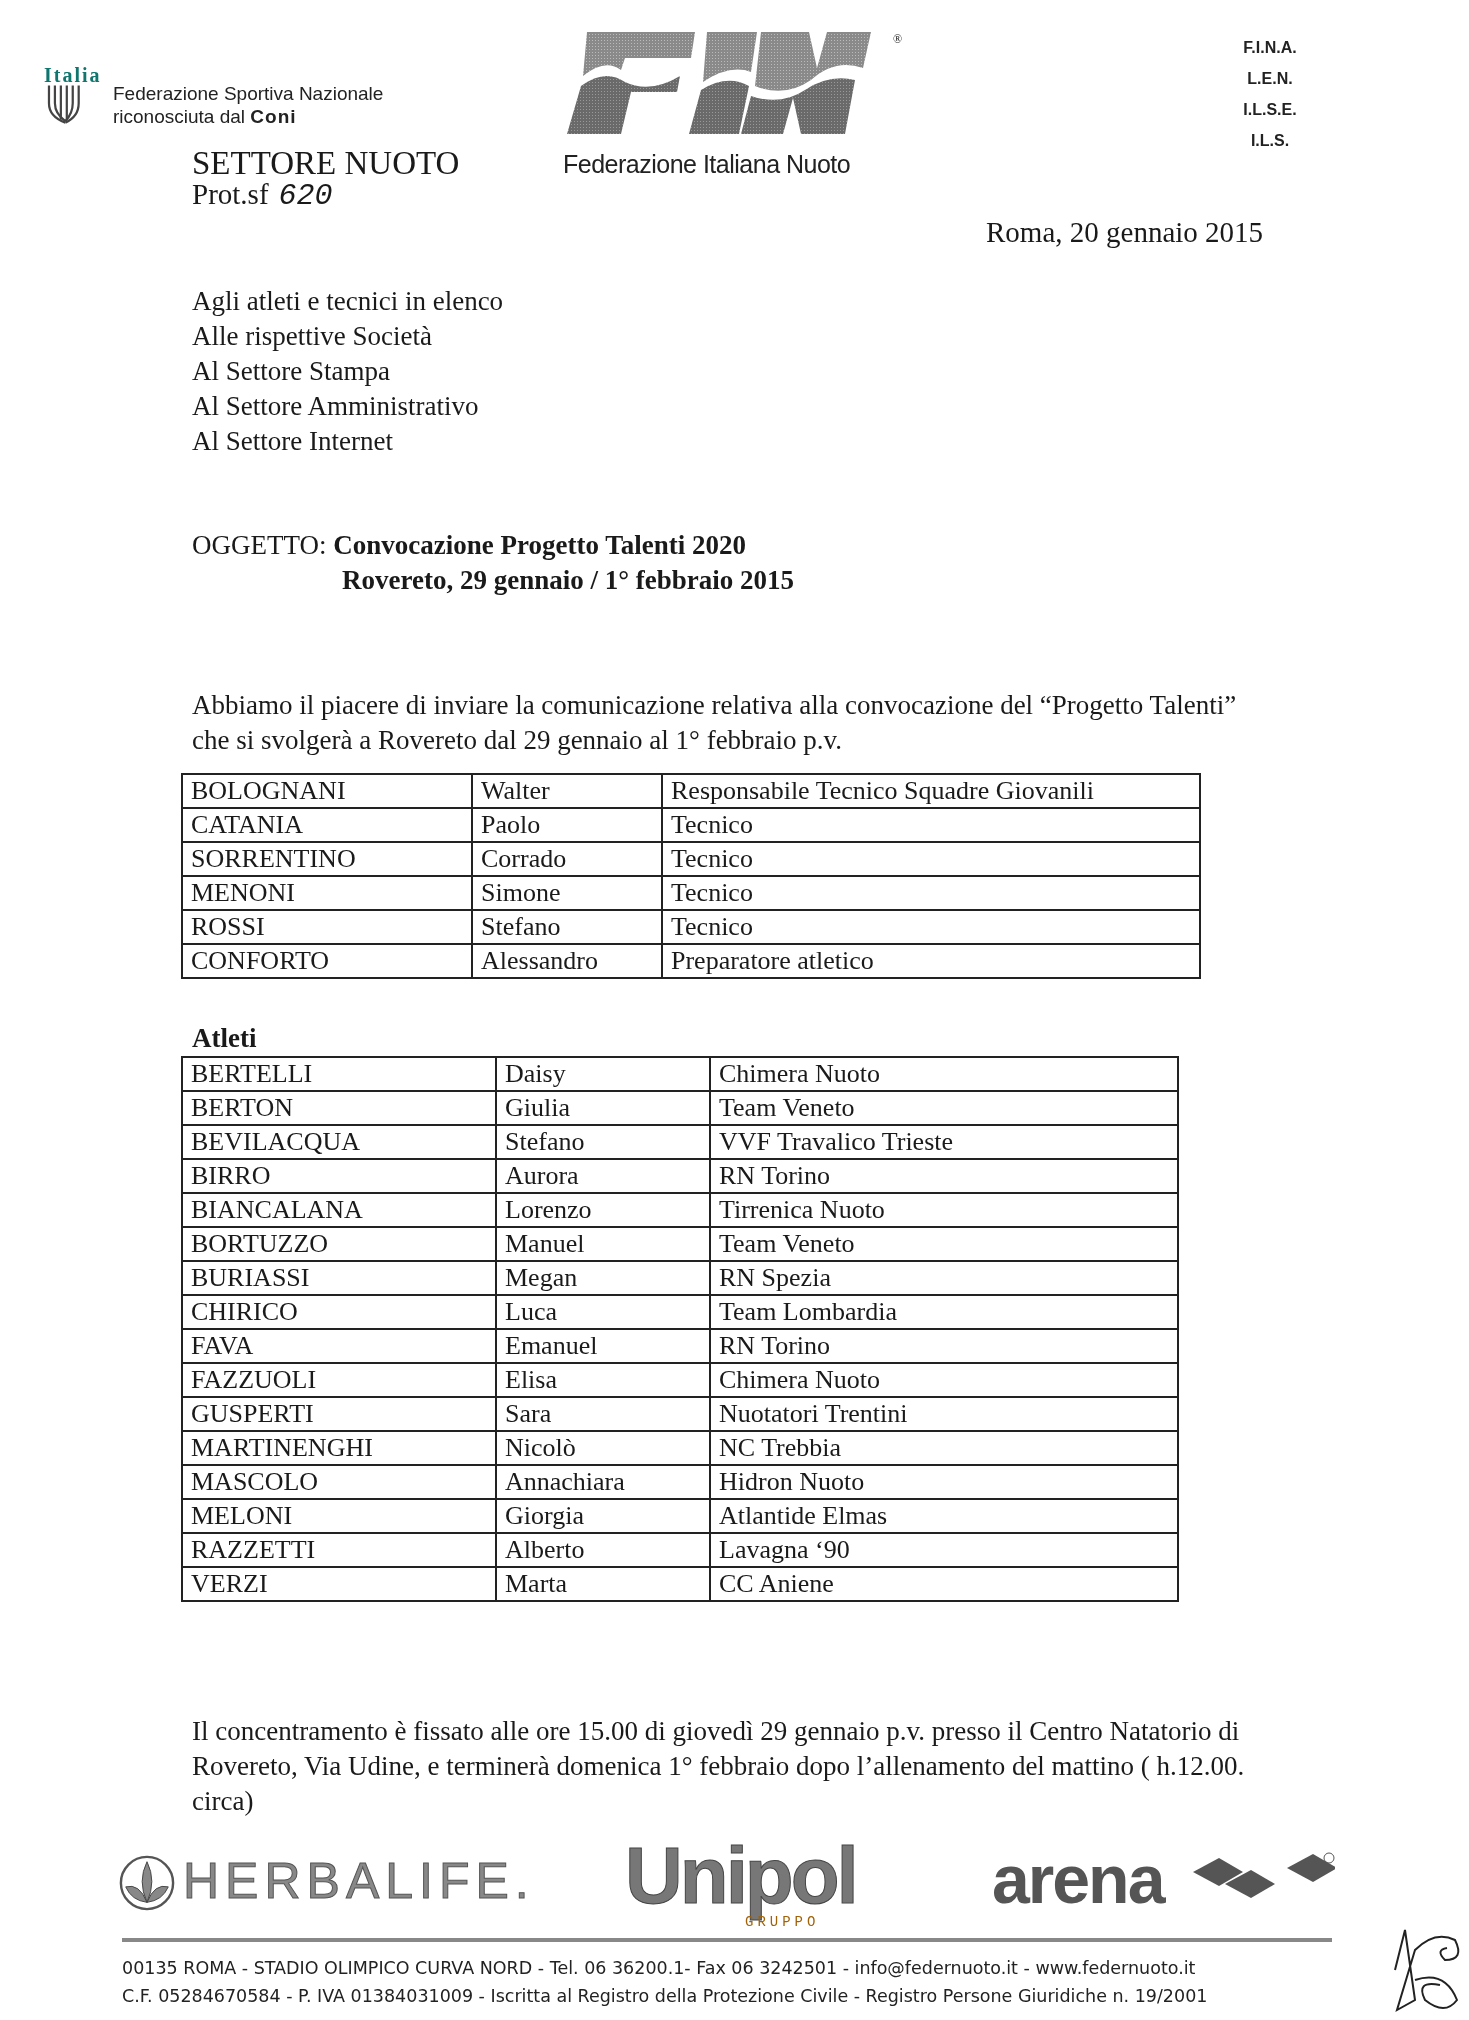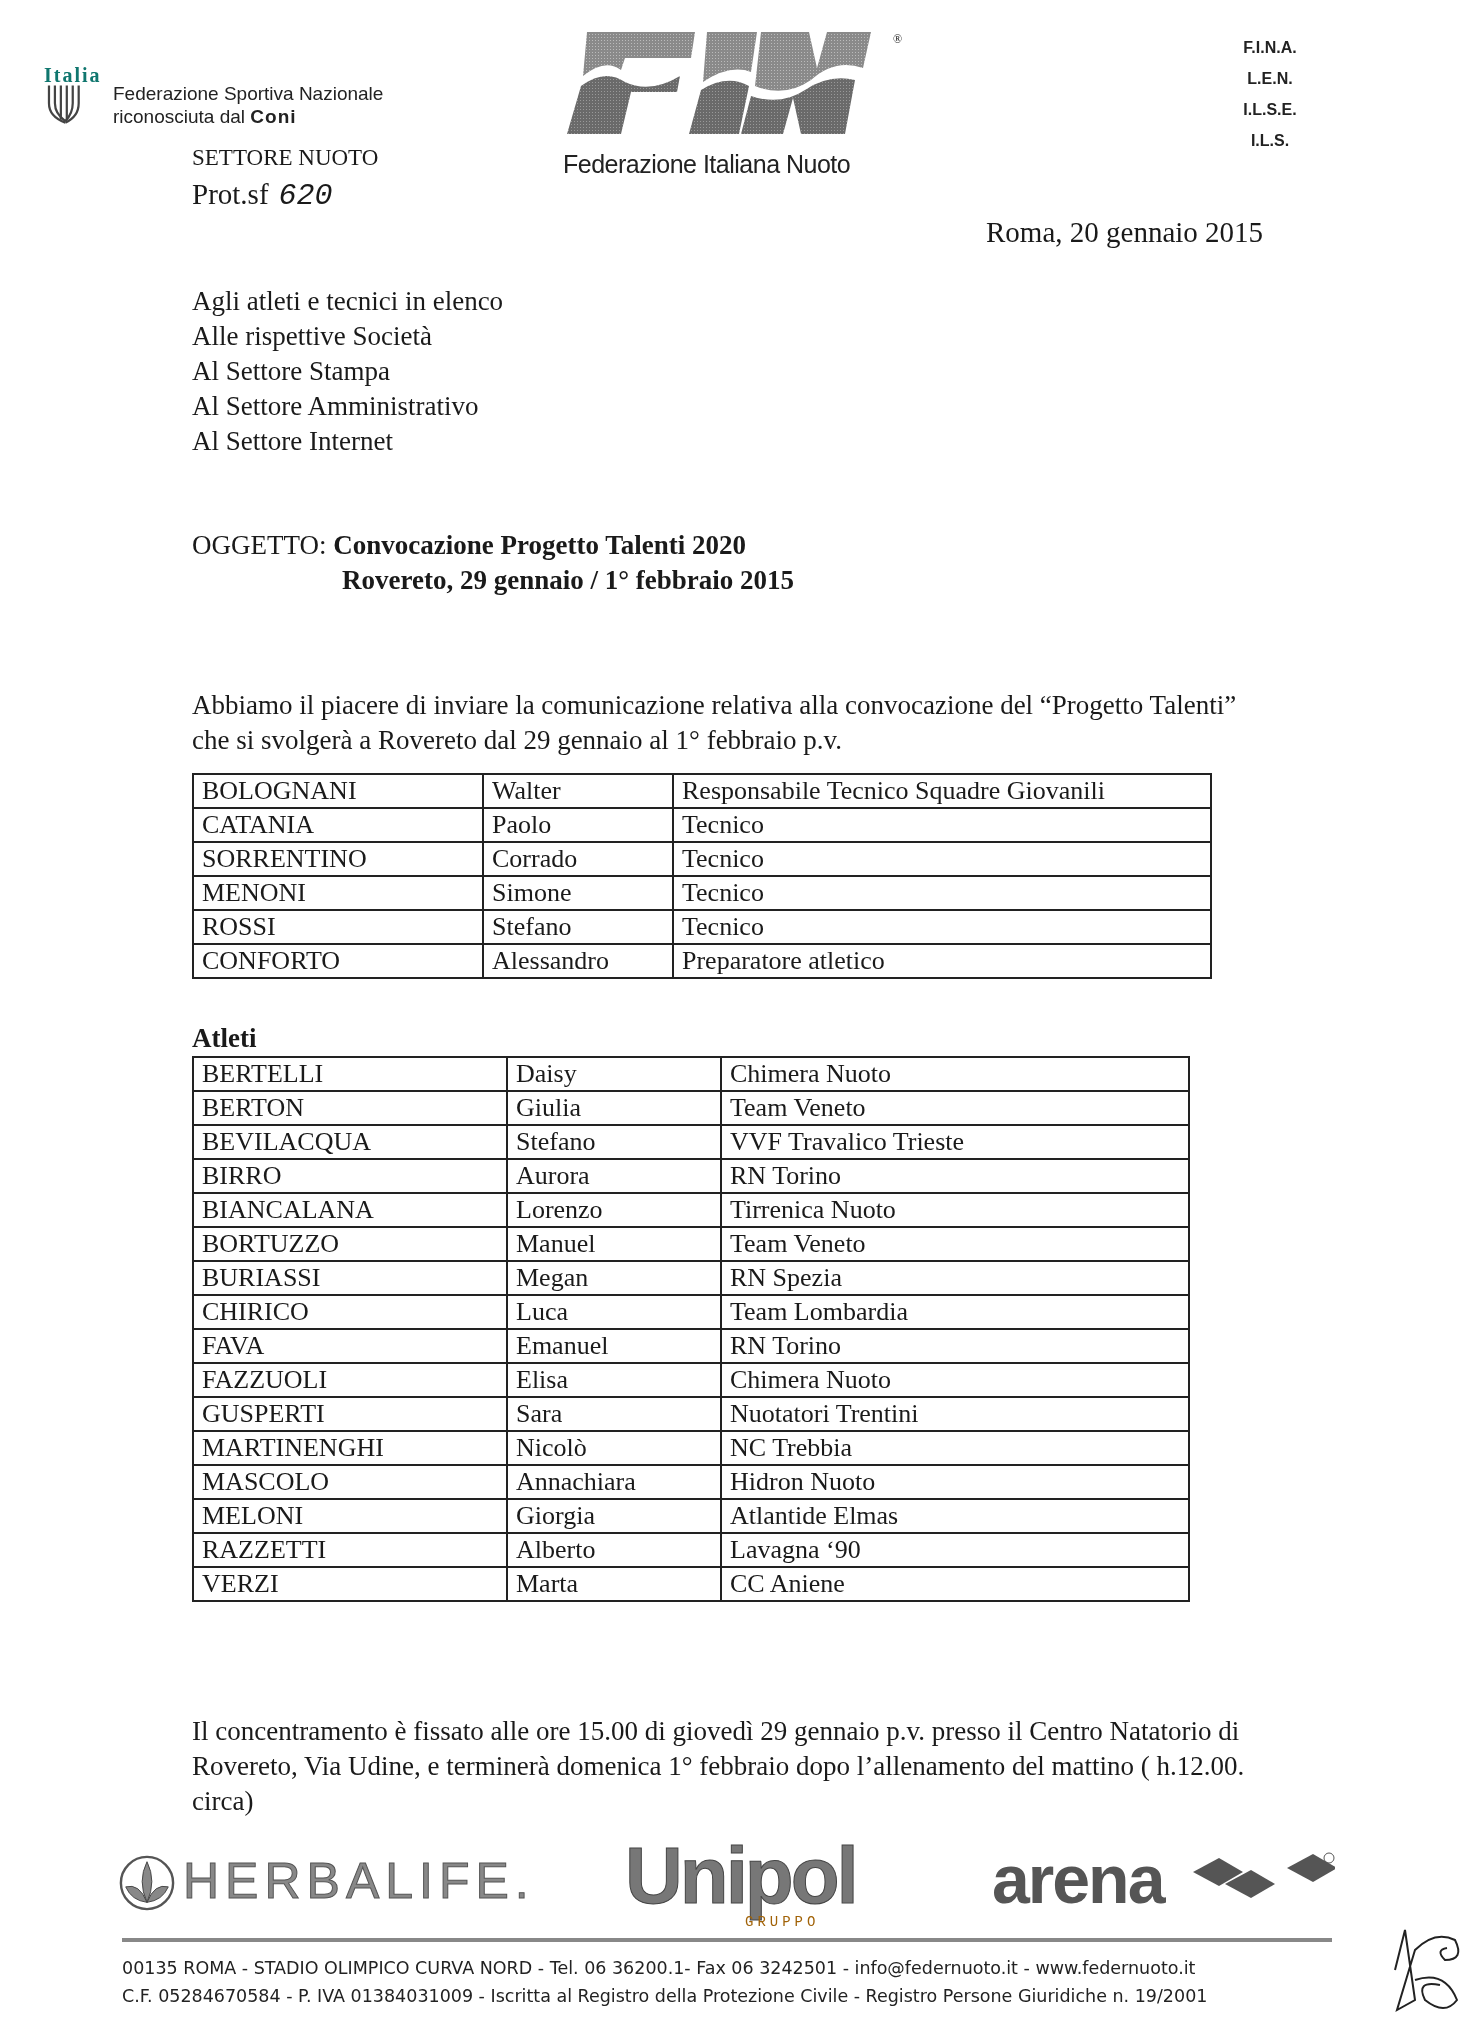--- a/index.html
+++ b/index.html
@@ -6,21 +6,21 @@
   body { width:1469px; height:2020px; position:relative; overflow:hidden; color:#1a1a1a; font-family:"Liberation Serif", serif; }
   .abs { position:absolute; }
   .sans { font-family:"Liberation Sans", sans-serif; }
 
   
   #coni-logo { left:44px; top:66px; width:70px; height:70px; }
   #coni-italia { left:44px; top:64px; font-size:20px; letter-spacing:2px; font-weight:bold; color:#0f766e; }
   #coni-line1 { left:113px; top:83px; font-size:19px; color:#222; }
   #coni-line2 { left:113px; top:106px; font-size:19px; color:#222; }
   #coni-line2 b { font-weight:bold; letter-spacing:1px; }
-  #settore { left:192px; top:145px; font-size:23px; }
+  #settore { left:192px; top:145px; font-size:33px; }
   #prot { left:192px; top:178px; font-size:29px; }
   #prot-num { font-family:Liberation Mono, monospace; font-style:italic; font-size:30px; margin-left:10px; }
 
   
   #fin-logo { left:565px; top:28px; width:310px; height:112px; }
   #fin-caption { left:563px; top:150px; font-size:25px; font-family:"Liberation Sans", sans-serif; color:#222; letter-spacing:-0.5px;}
   #fin-reg { left:893px; top:32px; font-size:12px; }
 
   
   #orgs { left:1215px; top:32px; width:110px; text-align:center; font-family:"Liberation Sans", sans-serif; font-weight:bold; font-size:16px; line-height:31px; color:#222; }
@@ -31,21 +31,21 @@
   #recipients { left:192px; top:284px; font-size:27px; line-height:35px; }
 
   
   #subject { left:192px; top:528px; font-size:27px; line-height:35px; }
   #subject .lbl { font-weight:normal; }
   #subject .bold { font-weight:bold; }
   #subject-line2 { padding-left:150px; font-weight:bold; }
 
   #intro { left:192px; top:688px; width:1080px; font-size:27px; line-height:35px; }
 
-  table.grid { position:absolute; border-collapse:collapse; font-size:26px;margin-left:11px; }
+  table.grid { position:absolute; border-collapse:collapse; font-size:26px; }
   table.grid td { border:2px solid #222; padding:0 8px; height:32px; line-height:32px; white-space:nowrap; }
 
   #staff-table { left:181px; top:773px; width:1020px; }
   #staff-table td:nth-child(1){ width:272px; }
   #staff-table td:nth-child(2){ width:172px; }
 
   #atleti-label { left:192px; top:1023px; font-size:27px; font-weight:bold; }
   #athletes-table { left:181px; top:1056px; width:998px; }
   #athletes-table td:nth-child(1){ width:296px; }
   #athletes-table td:nth-child(2){ width:196px; }

